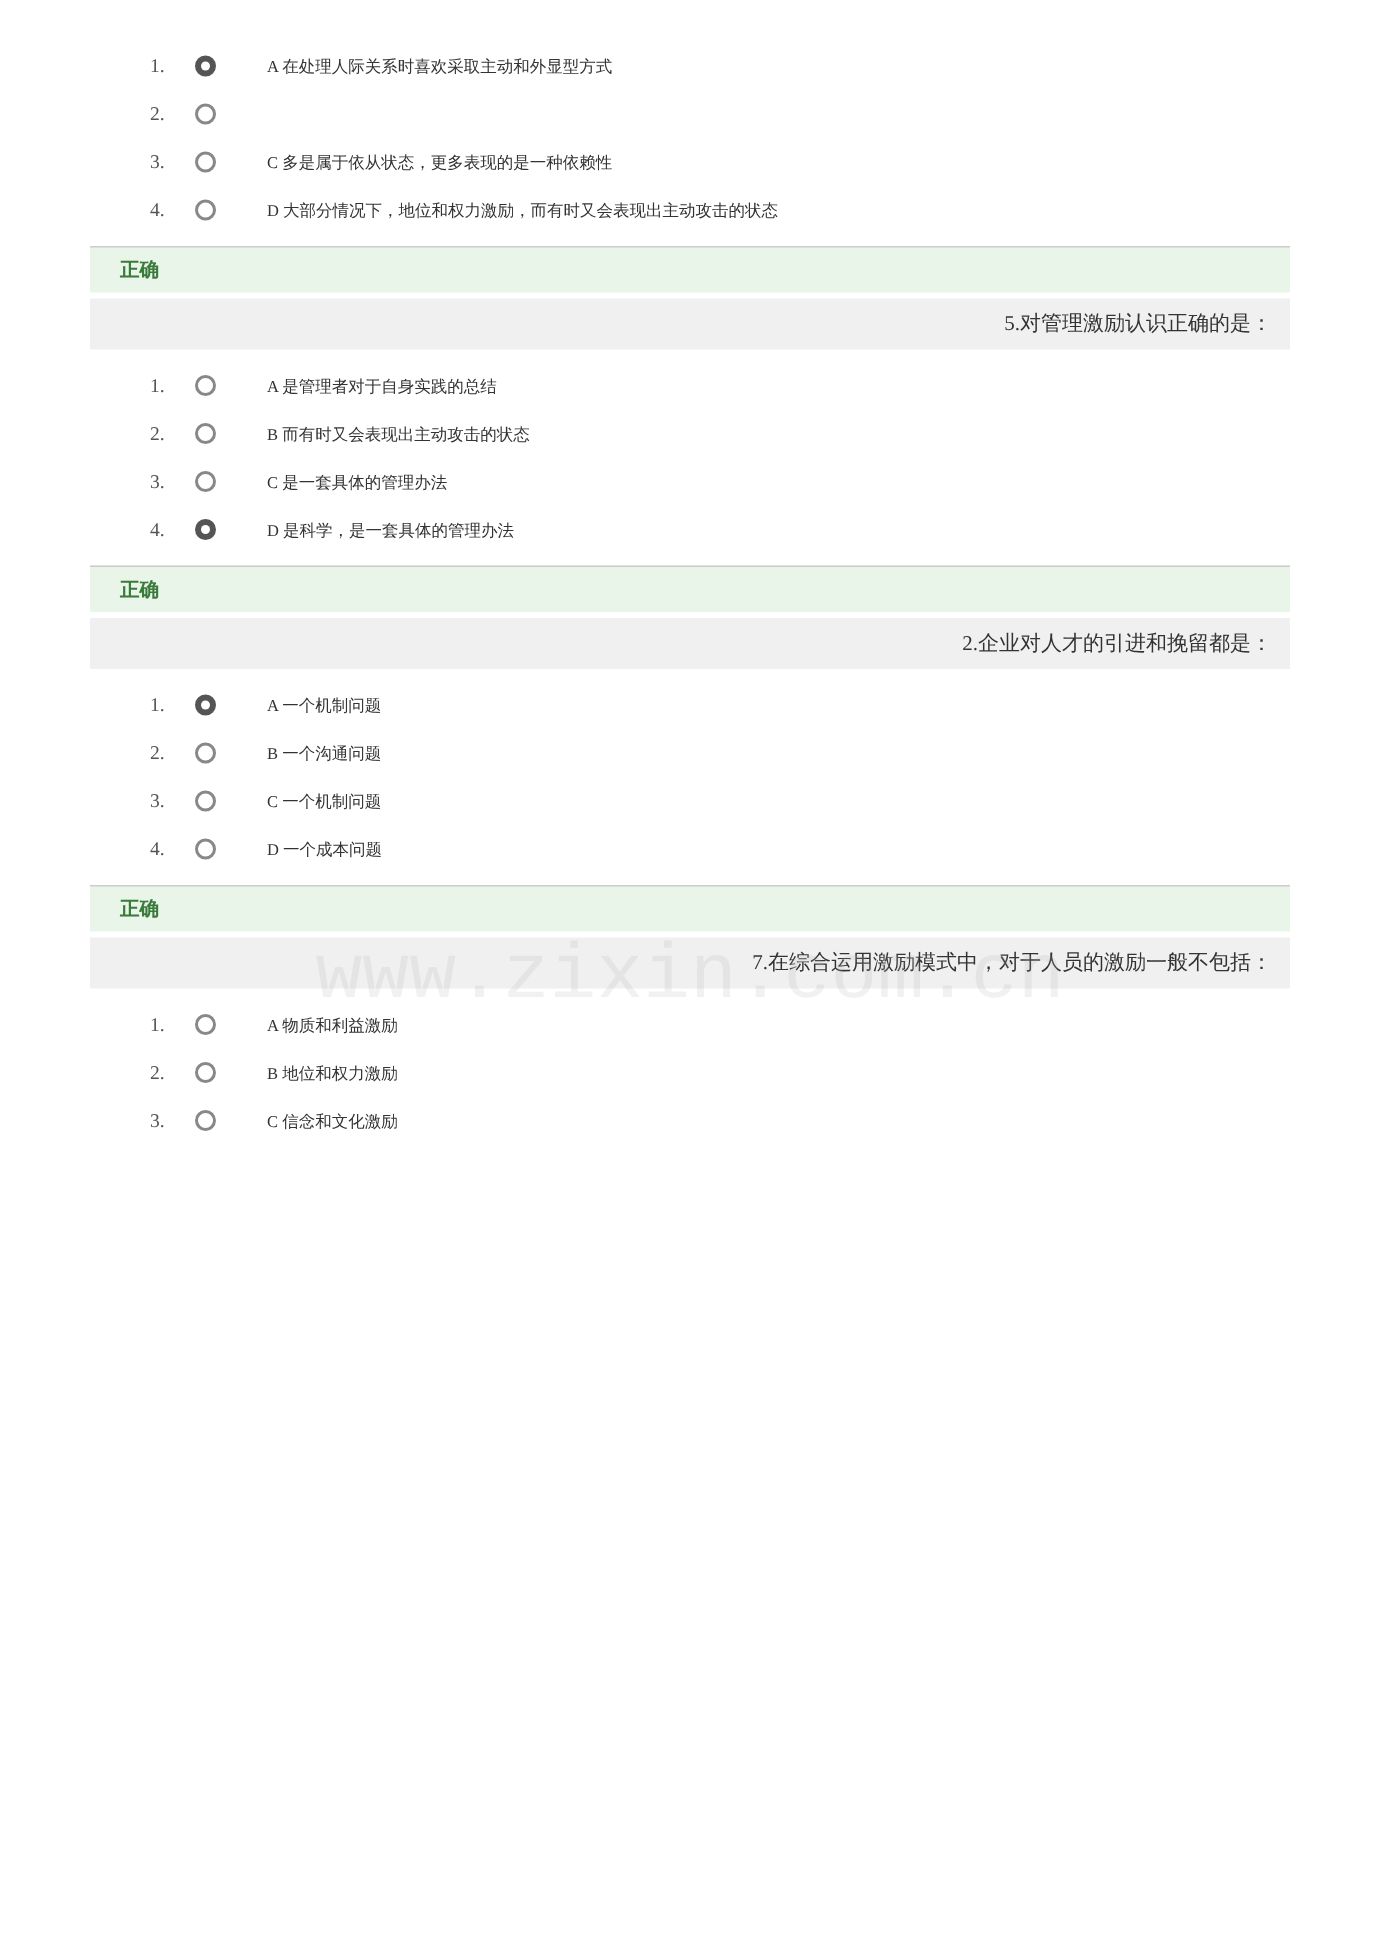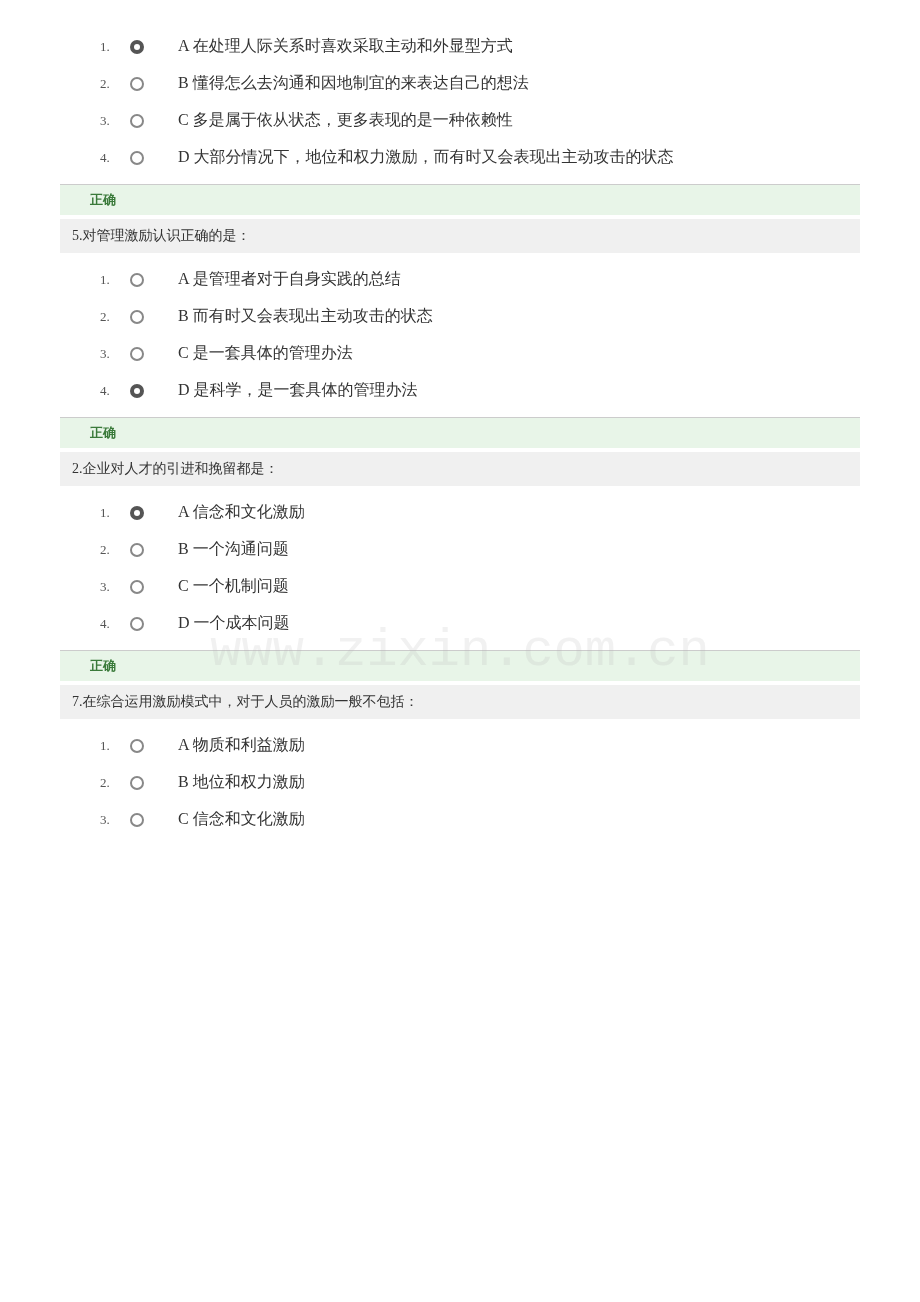--- a/index.html
+++ b/index.html
@@ -47,40 +47,41 @@
       width: 6px;
       height: 6px;
       border-radius: 50%;
       background: #fff;
       position: absolute;
       top: 50%;
       left: 50%;
       transform: translate(-50%, -50%);
     }
     .option-text {
-      font-size: 16px;
+      font-size: 11px;
       color: #333;
       margin-left: 8px;
     }
     .correct-bar {
       background: #e8f5e8;
       border-top: 1px solid #ccc;
-      padding: 6px 30px;
+      padding: 6px 20px;
       margin-top: 10px;
       margin-bottom: 4px;
     }
     .correct-label {
       color: #3a7a3a;
       font-size: 13px;
       font-weight: bold;
     }
     .question-title-bar {
       background: #f0f0f0;
       padding: 8px 12px;
       margin-bottom: 8px;
+      text-align: right;
     }
     .question-title {
       font-size: 14px;
       color: #333;
       font-weight: normal;
     }
     .watermark {
       position: fixed;
       top: 50%;
       left: 50%;
@@ -105,21 +106,20 @@
         <span class="radio-wrap">
           <span class="radio-circle checked"></span>
         </span>
         <span class="option-text">A  在处理人际关系时喜欢采取主动和外显型方式</span>
       </div>
       <div class="option-row">
         <span class="option-number">2.</span>
         <span class="radio-wrap">
           <span class="radio-circle"></span>
         </span>
-        <span class="option-text">B  懂得怎么去沟通和因地制宜的来表达自己的想法</span>
       </div>
       <div class="option-row">
         <span class="option-number">3.</span>
         <span class="radio-wrap">
           <span class="radio-circle"></span>
         </span>
         <span class="option-text">C  多是属于依从状态，更多表现的是一种依赖性</span>
       </div>
       <div class="option-row">
         <span class="option-number">4.</span>
@@ -162,21 +162,21 @@
       </div>
     </div>
     <div class="correct-bar"><span class="correct-label">正确</span></div>
     <div class="question-title-bar"><span class="question-title">2.企业对人才的引进和挽留都是：</span></div>
     <div class="question-options">
       <div class="option-row">
         <span class="option-number">1.</span>
         <span class="radio-wrap">
           <span class="radio-circle checked"></span>
         </span>
-        <span class="option-text">A  信念和文化激励</span>
+        <span class="option-text">A  一个机制问题</span>
       </div>
       <div class="option-row">
         <span class="option-number">2.</span>
         <span class="radio-wrap">
           <span class="radio-circle"></span>
         </span>
         <span class="option-text">B  一个沟通问题</span>
       </div>
       <div class="option-row">
         <span class="option-number">3.</span>

